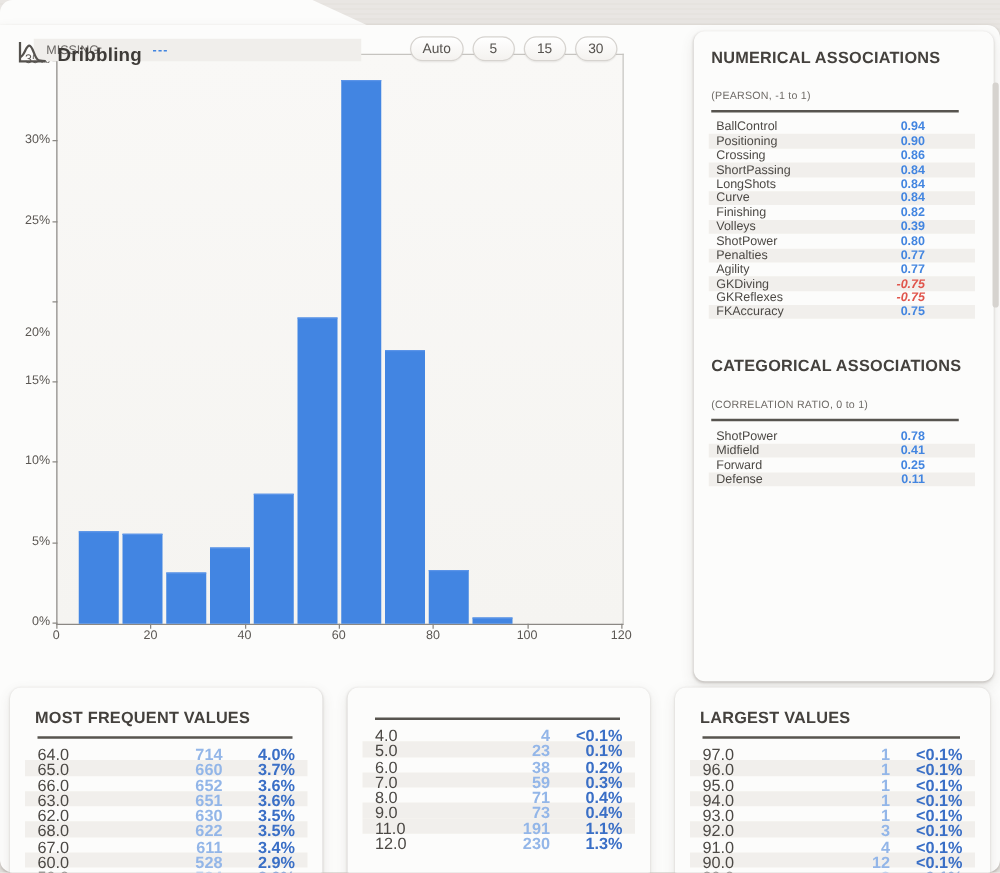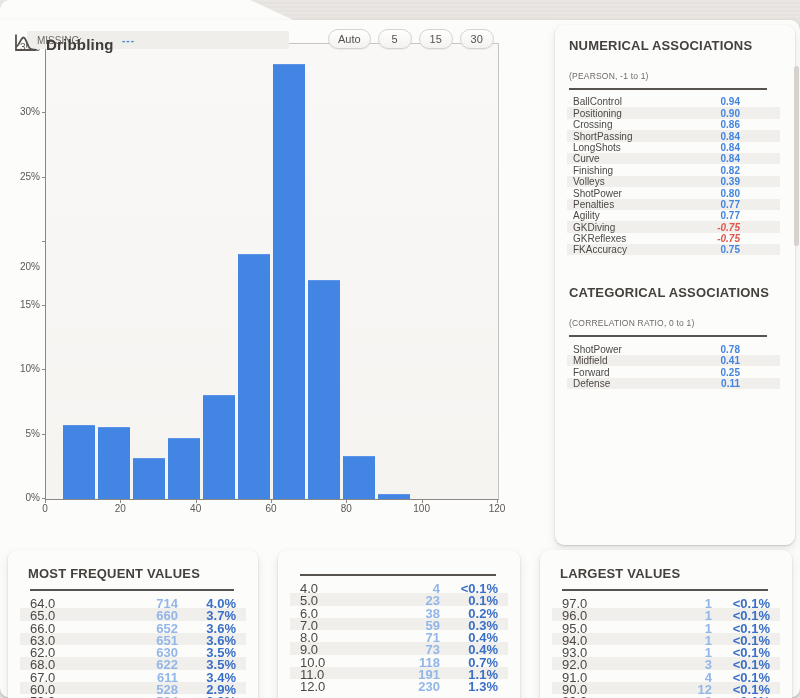--- a/index.html
+++ b/index.html
@@ -317,25 +317,20 @@
         <div class="trow">
     <span class="t-val">8.0</span>
     <span class="t-count">71</span>
     <span class="t-pct">0.4%</span>
   </div>
         <div class="trow r-odd">
     <span class="t-val">9.0</span>
     <span class="t-count">73</span>
     <span class="t-pct">0.4%</span>
   </div>
-        <div class="trow">
-    <span class="t-val">10.0</span>
-    <span class="t-count">118</span>
-    <span class="t-pct">0.7%</span>
-  </div>
         <div class="trow r-odd">
     <span class="t-val">11.0</span>
     <span class="t-count">191</span>
     <span class="t-pct">1.1%</span>
   </div>
         <div class="trow">
     <span class="t-val">12.0</span>
     <span class="t-count">230</span>
     <span class="t-pct">1.3%</span>
   </div>

